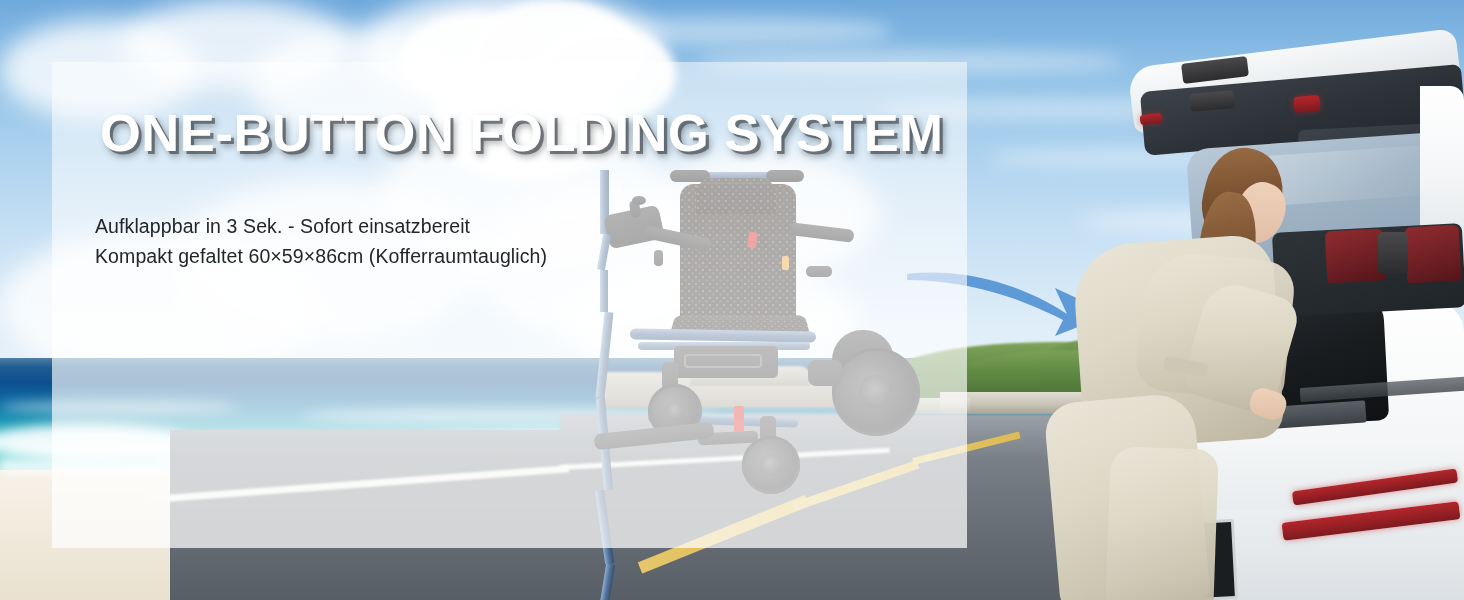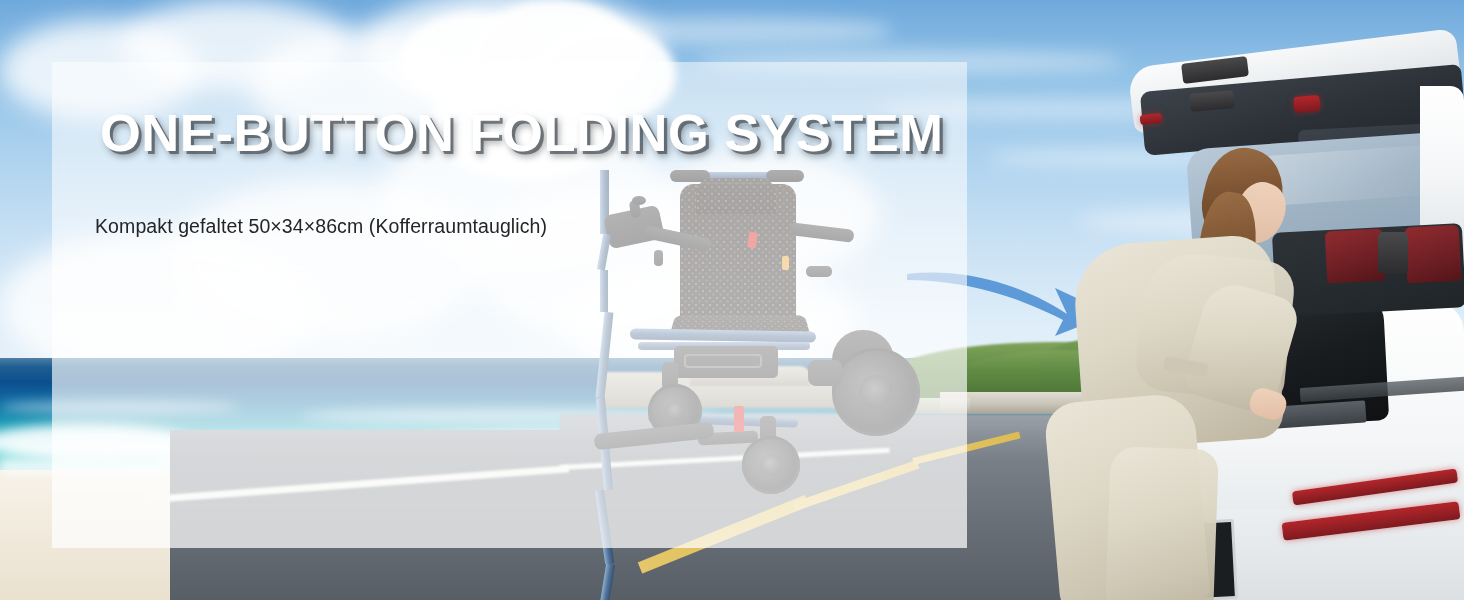--- a/index.html
+++ b/index.html
@@ -427,16 +427,17 @@
 
     <div class="suit" style="left:40px;top:250px;width:150px;height:210px;border-radius:32px 40px 14px 20px;transform:rotate(-5deg);"></div>
     <div class="suit" style="left:96px;top:300px;width:108px;height:164px;border-radius:26px 22px 14px 18px;transform:rotate(2deg);opacity:.96;"></div>
   </div>
 
   <div class="panel"></div>
 
   <h1 class="headline">ONE-BUTTON FOLDING SYSTEM</h1>
 
   <div class="bullets">
-    <div>Kompakt gefaltet 50×34×86cm (Kofferraumtauglich)</div>
+    <div>Aufklappbar in 3 Sek. - Sofort einsatzbereit</div>
+    <div>Kompakt gefaltet 60×59×86cm (Kofferraumtauglich)</div>
   </div>
 
 </div>
 
 </body></html>

